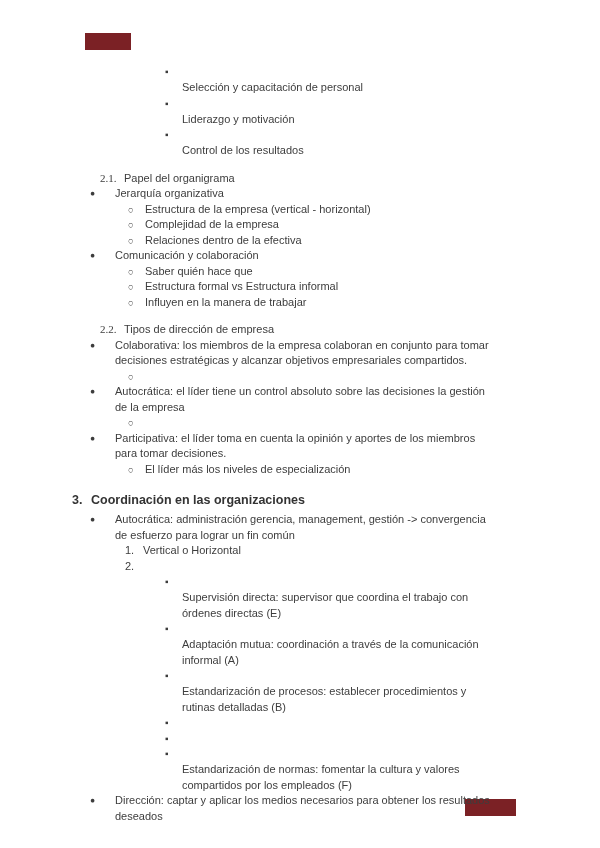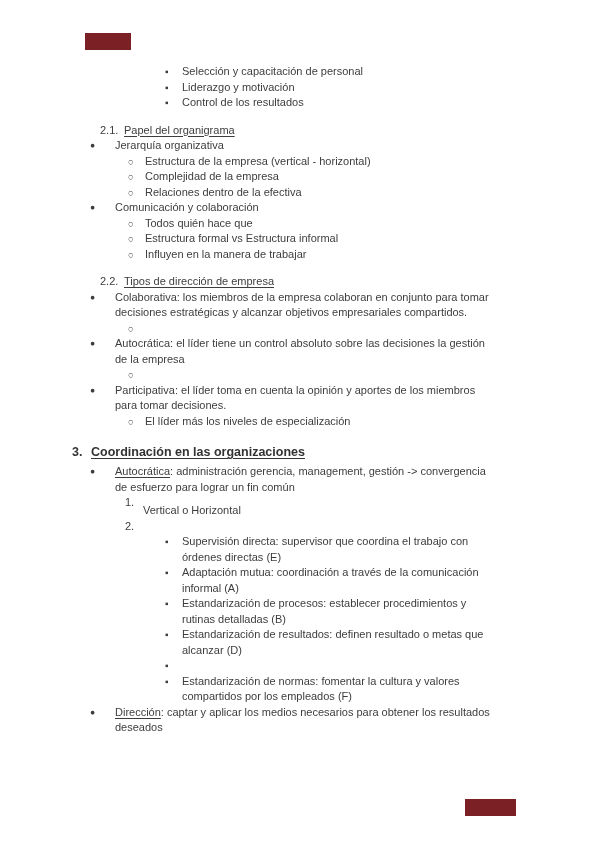--- a/index.html
+++ b/index.html
@@ -21,33 +21,33 @@
   .circ { font-size:9.5px; }
   .sqb  { font-size:10px; }
 
   .l1 { margin-left:90px; }
   .l2 { margin-left:128px; }
   .l3 { margin-left:165px; }
   .numrow { margin-left:125px; }
   .n { flex:0 0 18px; }
 
   .l1 .t     { max-width:382px;margin-left:8px; }
-  .numrow .t { max-width:344px;margin-top:8px; }
-  .l3 .t     { max-width:318px; }
+  .numrow .t { max-width:344px; }
+  .l3 .t     { max-width:318px;margin-top:16px; }
 
   .subhead { display:flex; margin:12px 0 0 100px; }
-  .subhead .shn { flex:0 0 24px; }
+  .subhead .shn { flex:0 0 24px;font-family:Liberation Serif, serif; }
 
   .h3 {
     display:flex; margin:15px 0 3px 72px;
     font-weight:bold; font-size:12.5px; line-height:17px; color:#333333;
   }
   .h3 .shn { flex:0 0 19px; }
 
-  .u { text-decoration:underline; text-underline-offset:2px; }
+  .u { text-underline-offset:2px; }
 
   .wm { position:absolute; background:#7b2125; }
   .wm-top    { left:85px;  top:33px;  width:46px; height:17px; }
   .wm-bottom { left:465px; top:799px; width:51px; height:17px; }
 </style>
 </head>
 <body>
 
 <div class="page">
 
@@ -89,21 +89,21 @@
     <div class="row l2">
       <span class="b circ">○</span>
       <span class="t">Relaciones dentro de la efectiva</span>
     </div>
     <div class="row l1">
       <span class="b disc">●</span>
       <span class="t">Comunicación y colaboración</span>
     </div>
     <div class="row l2">
       <span class="b circ">○</span>
-      <span class="t">Todos quién hace que</span>
+      <span class="t">Saber quién hace que</span>
     </div>
     <div class="row l2">
       <span class="b circ">○</span>
       <span class="t">Estructura formal vs Estructura informal</span>
     </div>
     <div class="row l2">
       <span class="b circ">○</span>
       <span class="t">Influyen en la manera de trabajar</span>
     </div>
 
@@ -160,21 +160,20 @@
     <div class="row l3">
       <span class="b sqb">▪</span>
       <span class="t">Adaptación mutua: coordinación a través de la comunicación informal (A)</span>
     </div>
     <div class="row l3">
       <span class="b sqb">▪</span>
       <span class="t">Estandarización de procesos: establecer procedimientos y rutinas detalladas (B)</span>
     </div>
     <div class="row l3">
       <span class="b sqb">▪</span>
-      <span class="t">Estandarización de resultados: definen resultado o metas que alcanzar (D)</span>
     </div>
     <div class="row l3">
       <span class="b sqb">▪</span>
     </div>
     <div class="row l3">
       <span class="b sqb">▪</span>
       <span class="t">Estandarización de normas: fomentar la cultura y valores compartidos por los empleados (F)</span>
     </div>
 
     <div class="row l1">

